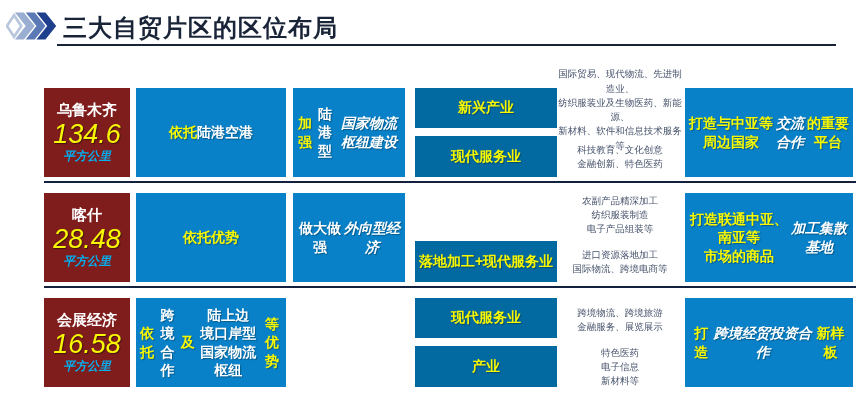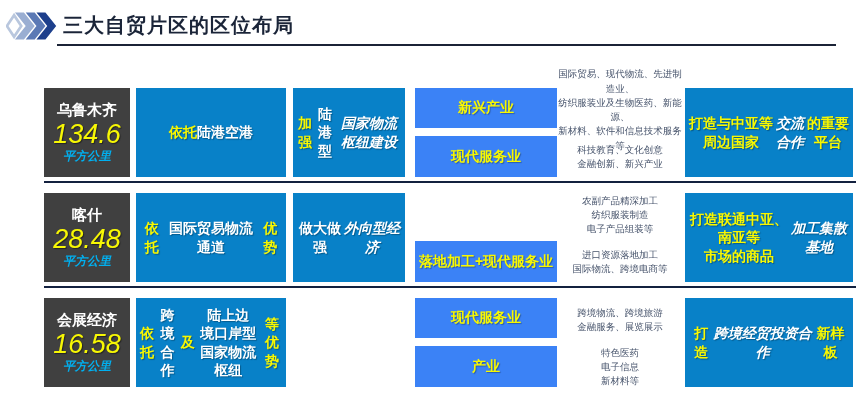--- a/index.html
+++ b/index.html
@@ -2,57 +2,57 @@
 <html><head>
 <meta charset="utf-8">
 <title>三大自贸片区的区位布局</title>
 <style>
   html,body{margin:0;padding:0;background:#ffffff;}
   body{font-family:"Liberation Sans","DejaVu Sans",sans-serif;}
   #canvas{position:relative;width:856px;height:415px;background:#ffffff;overflow:hidden;}
 
   
   .logo{position:absolute;left:6px;top:8px;width:52px;height:36px;}
-  .page-title{position:absolute;left:63px;top:12px;font-size:20px;font-weight:bold;
+  .page-title{position:absolute;left:63px;top:12px;font-size:24px;font-weight:bold;
               color:#1a2438;letter-spacing:1px;}
   .title-underline{position:absolute;left:57px;top:44px;width:779px;height:2px;background:#1b2336;}
 
   
   .row-divider{position:absolute;left:44px;width:812px;height:2px;background:#13213f;}
   .divider-1{top:181px;}
   .divider-2{top:286px;}
 
   .r1{top:88px;} .r2{top:193px;} .r3{top:298px;}
   .abox{position:absolute;height:89px;box-sizing:border-box;}
   .c1{left:44px;width:86px;}
   .c2{left:136px;width:150px;}
   .c3{left:293px;width:112px;}
   .c4{left:415px;width:142px;}
   .c5{left:558px;width:124px;}
   .c6{left:685px;width:168px;}
 
   
-  .navy{background:#404040;color:#ffffff;display:flex;flex-direction:column;
+  .navy{background:#7f1d1d;color:#ffffff;display:flex;flex-direction:column;
         align-items:center;justify-content:center;line-height:1.15;}
   .zone-name{font-size:15px;font-weight:bold;color:#ffffff;}
   .zone-area{font-size:27px;font-weight:normal;font-style:italic;color:#f7f704;
              text-shadow:1px 1px 1px rgba(0,0,0,.45);}
   .zone-unit{font-size:12px;font-weight:bold;font-style:italic;color:#00b0f0;}
 
   .blue{background:#0881c8;display:flex;align-items:center;justify-content:center;
         text-align:center;font-weight:bold;font-size:14px;line-height:1.32;
         white-space:pre-line;padding:2px 4px;
         text-shadow:1px 1px 1px rgba(0,0,0,.30);}
   .seg-y{color:#f8f800;}
   .seg-w{color:#ffffff;}
   .seg-wi{color:#ffffff;font-style:italic;}
 
   .stack-top{position:absolute;top:0;left:0;right:0;height:40px;}
   .stack-bottom{position:absolute;bottom:0;left:0;right:0;height:41px;}
-  .industry-label{background:#3b82f6;display:flex;align-items:center;justify-content:center;
+  .industry-label{background:#0369a1;display:flex;align-items:center;justify-content:center;
         font-weight:bold;font-size:14px;color:#f8f800;
         text-shadow:1px 1px 1px rgba(0,0,0,.30);}
 
   .detail{position:absolute;left:0;right:0;display:flex;align-items:center;justify-content:center;
           text-align:center;font-size:9.5px;line-height:1.5;color:#46536b;white-space:pre-line;}
   .detail-top{top:-2px;height:48px;}
   .detail-bottom{bottom:-2px;height:44px;}
 </style>
 </head>
 <body>
@@ -81,32 +81,31 @@
 </span><span class="seg-wi">国家物流枢纽建设</span></div>
   <div class="abox c4 r1">
     <div class="stack-top industry-label">新兴产业</div>
     <div class="stack-bottom industry-label">现代服务业</div>
   </div>
   <div class="abox c5 r1">
     <div class="detail detail-top">国际贸易、现代物流、先进制造业、
 纺织服装业及生物医药、新能源、
 新材料、软件和信息技术服务等</div>
     <div class="detail detail-bottom">科技教育、文化创意
-金融创新、新兴产业</div>
+金融创新、特色医药</div>
   </div>
   <div class="abox c6 r1 blue"><span class="seg-y">打造与中亚等周边国家
 </span><span class="seg-wi">交流合作</span><span class="seg-y">的重要平台</span></div>
 
   <div class="abox c1 r2 navy">
     <div class="zone-name">喀什</div>
     <div class="zone-area">28.48</div>
     <div class="zone-unit">平方公里</div>
   </div>
-  <div class="abox c2 r2 blue"><span class="seg-y">依托</span><span class="seg-w">国际贸易物流通道
-</span><span class="seg-y">优势</span></div>
+  <div class="abox c2 r2 blue"><span class="seg-y">依托</span><span class="seg-y">优势</span></div>
   <div class="abox c3 r2 blue"><span class="seg-w">做大做强
 </span><span class="seg-wi">外向型经济</span></div>
   <div class="abox c4 r2">
     <div class="stack-bottom industry-label">落地加工+现代服务业</div>
   </div>
   <div class="abox c6 r2 blue"><span class="seg-y">打造联通中亚、南亚等
 市场的商品</span><span class="seg-wi">加工集散基地</span></div>
   <div class="abox c5 r2">
     <div class="detail detail-top">农副产品精深加工
 纺织服装制造

